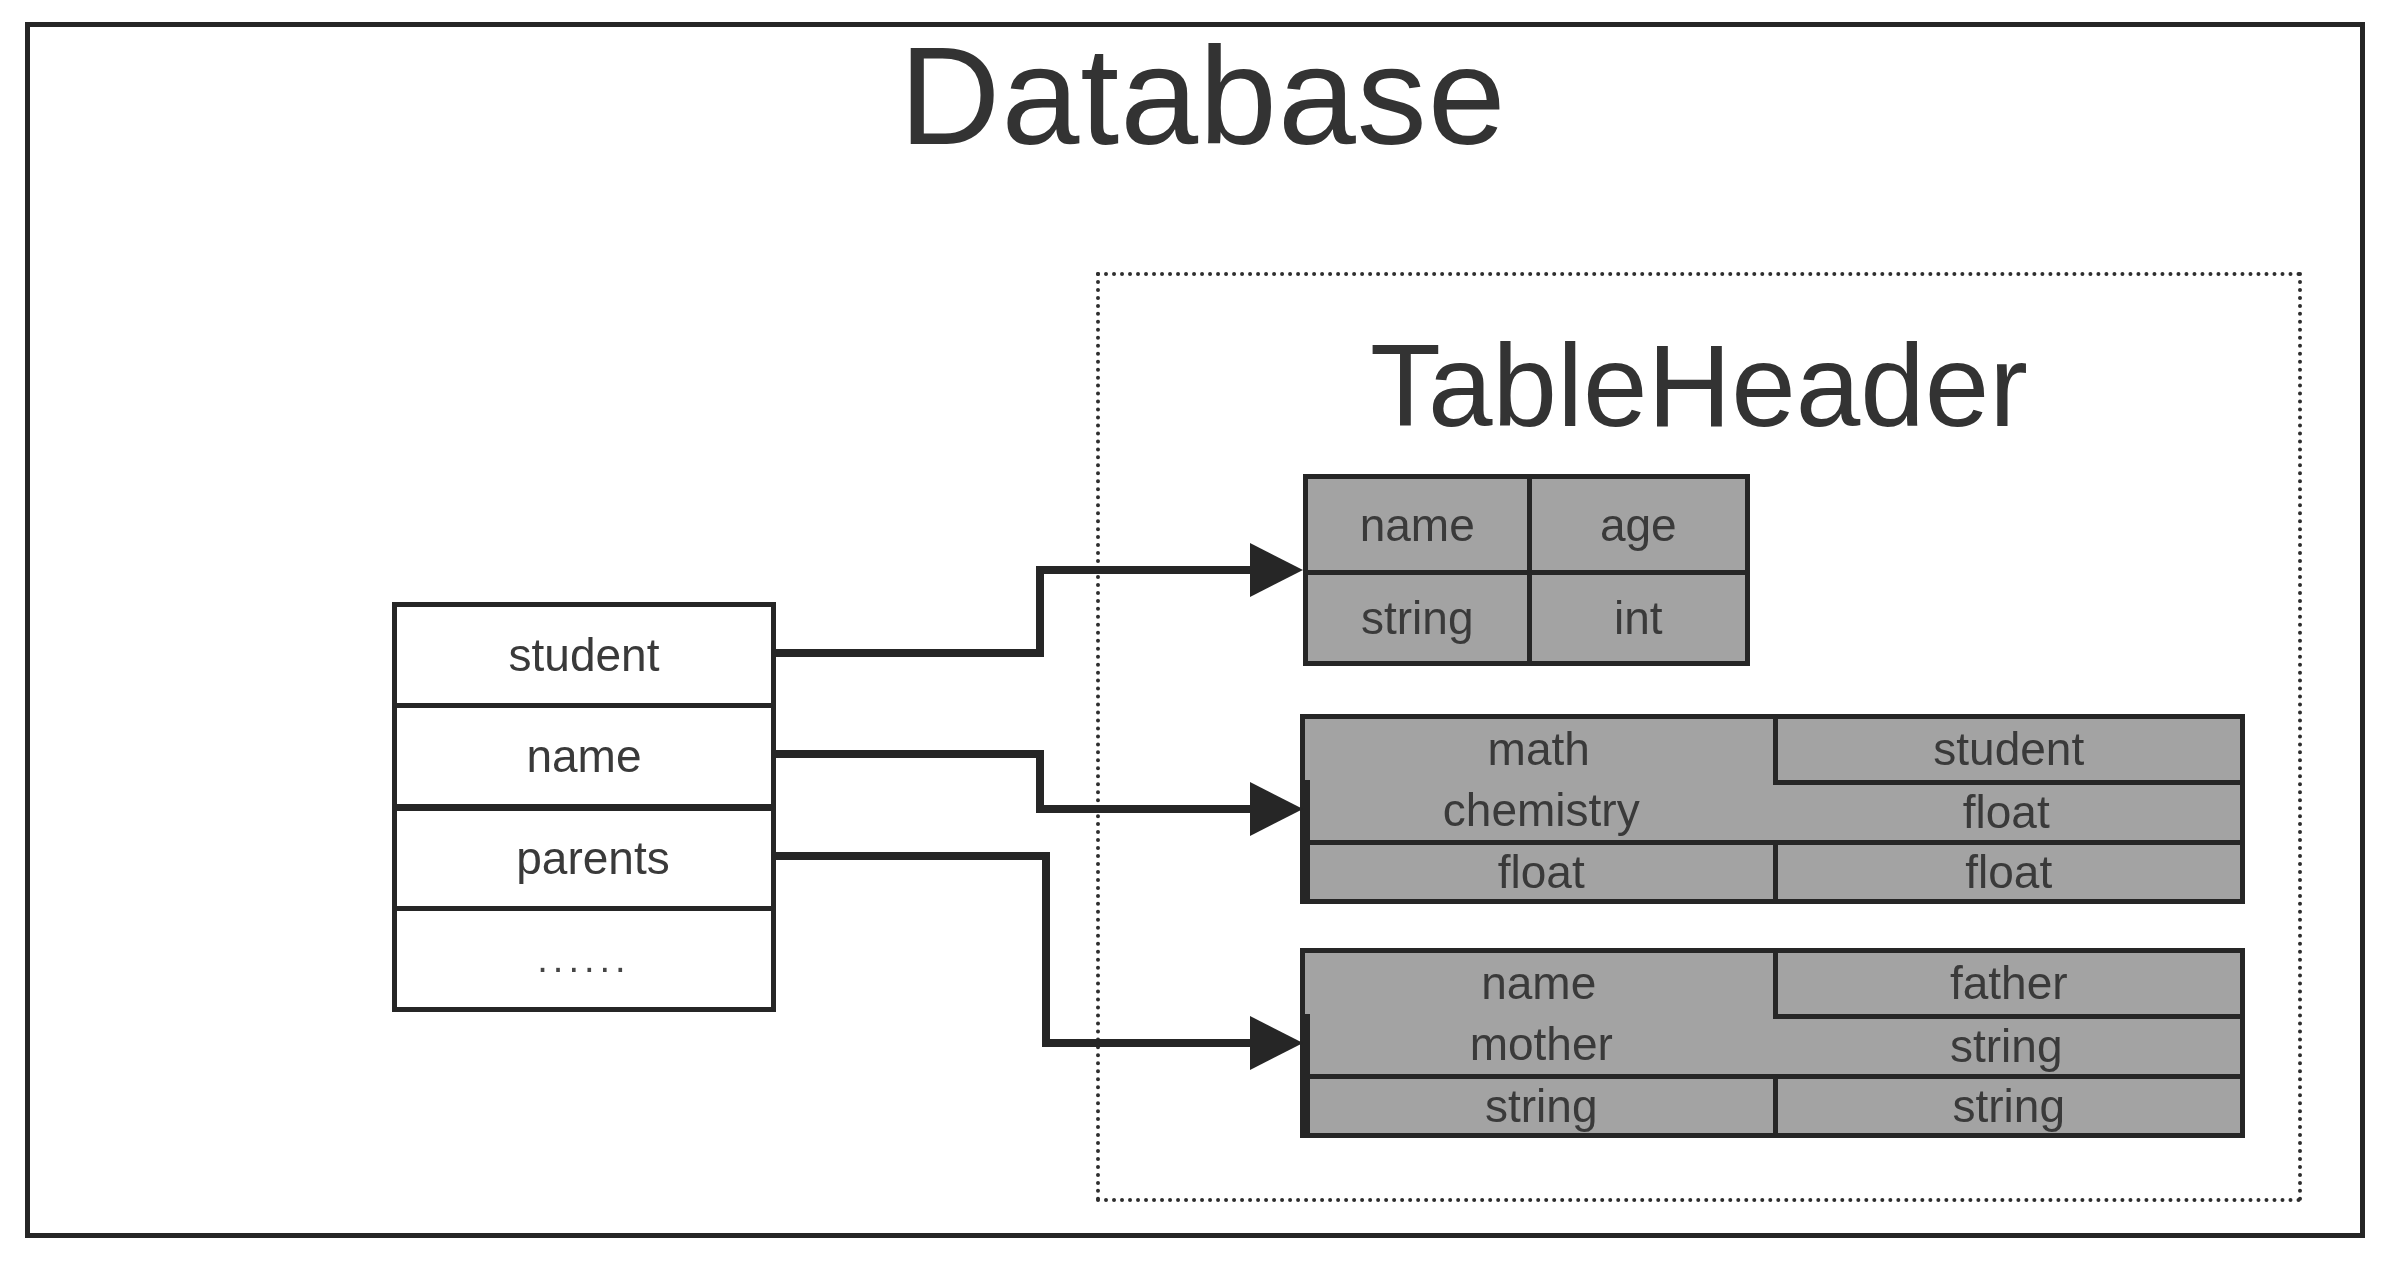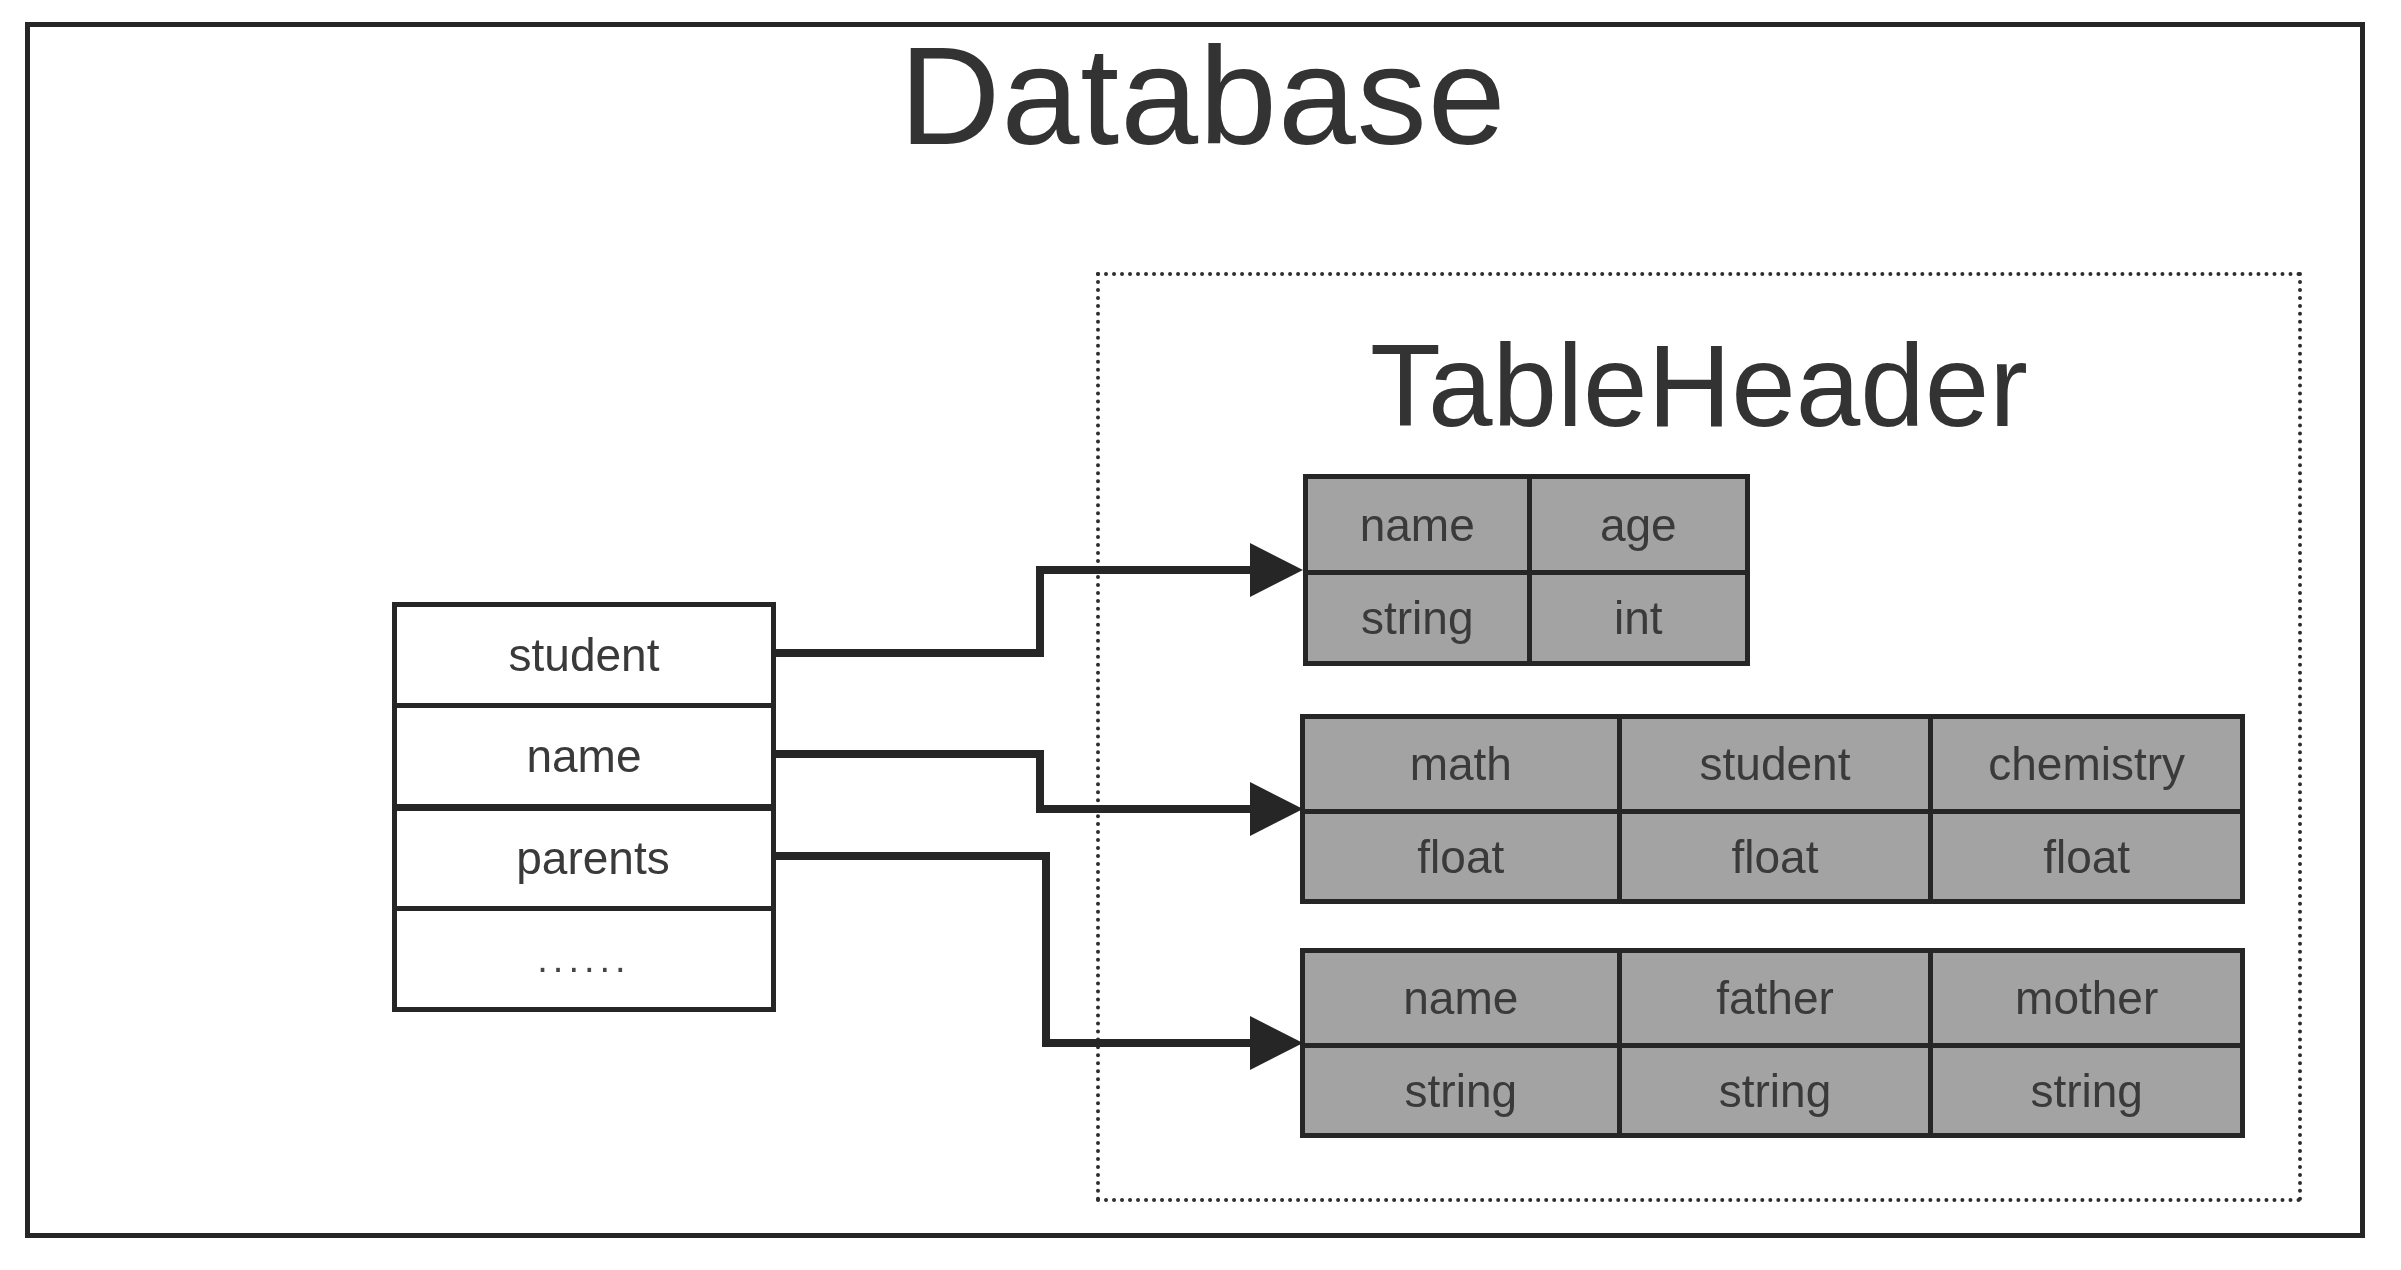--- a/index.html
+++ b/index.html
@@ -46,21 +46,21 @@
   .name-list .row:first-child { border-top:none; }
   .name-list .row:nth-child(3) { border-top-width:7px;padding-left:18px; }
   .name-list .row.dots { font-size:38px; letter-spacing:5px; color:#454545; }
 
   
   .htable {
     position:absolute; border:5px solid #262626; background:#a3a3a3;
     display:grid; grid-template-rows:1fr 1fr;
   }
   .htable.cols2 { grid-template-columns:1fr 1fr; }
-  .htable.cols3 { grid-template-columns:1fr 1fr 1fr; }
+  .htable.cols3 { grid-template-columns:1fr 1fr; }
   .ht-0 { left:1303px; top:474px; width:447px; height:192px; }
   .ht-1 { left:1300px; top:714px; width:945px; height:190px; }
   .ht-2 { left:1300px; top:948px; width:945px; height:190px; }
   .htable .cell {
     display:flex; align-items:center; justify-content:center;
     font-size:46px; border-left:5px solid #262626; border-top:5px solid #262626;
     color:#3a3a3a;
   }
   .htable .cell.c0 { border-left:none; }
   .htable .cell.r0 { border-top:none; }

